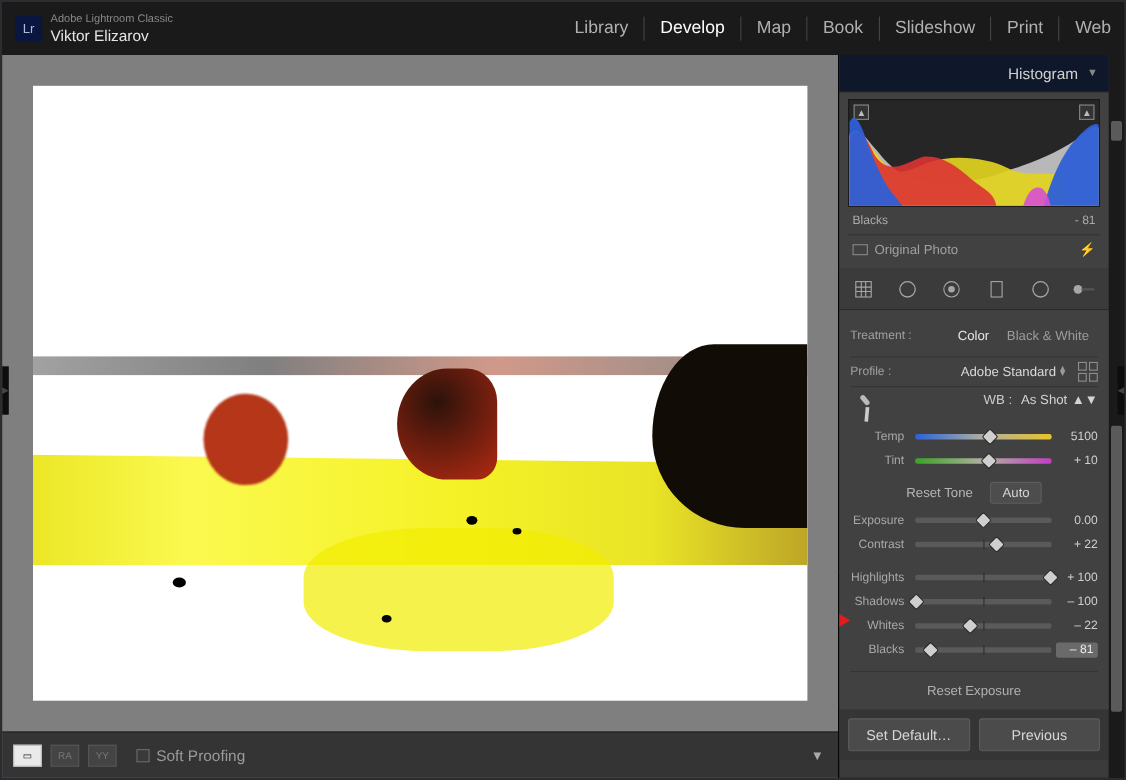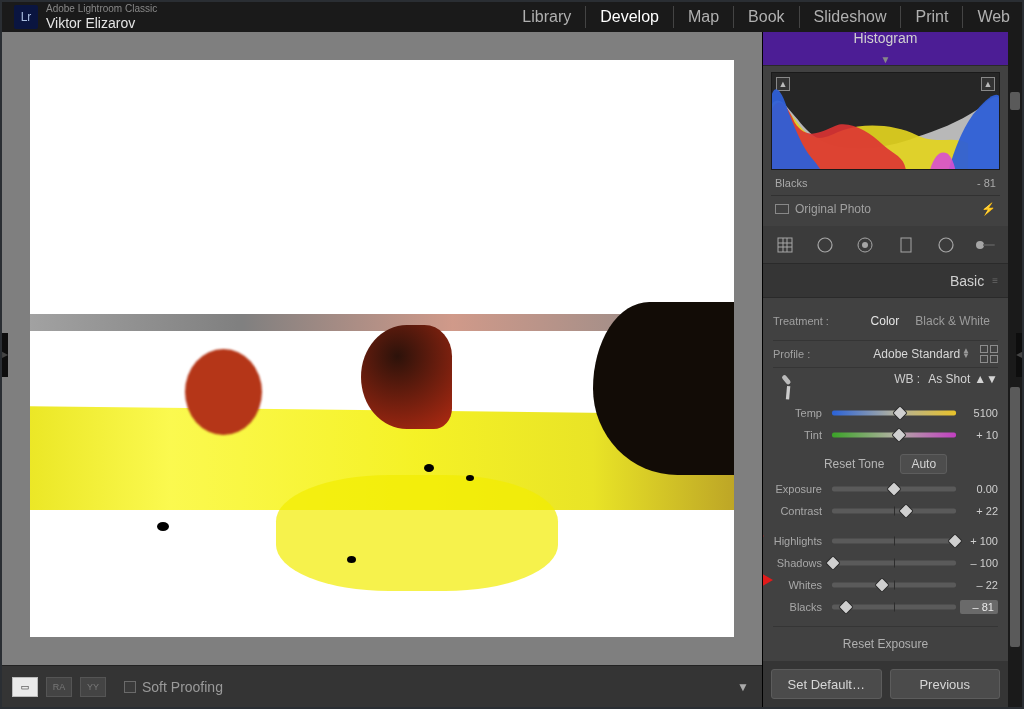--- a/index.html
+++ b/index.html
@@ -39,21 +39,21 @@
 .checkbox { width:12px; height:12px; border:1px solid #6a6a6a; background:#3a3a3a; }
 .expand-bottom { margin-left:auto; color:#aaa; font-size:12px; width:18px; height:18px; display:flex; align-items:center; justify-content:center; cursor:pointer; }
 
 
 .rightwrap { width:260px; display:flex; background:#1a1a1a; border-left:1px solid #000; }
 .panel { flex:1; display:flex; flex-direction:column; background:#3b3b3b; color:#ccc; font-size:12px; overflow:hidden; }
 .scrollbar { width:14px; background:#1a1a1a; display:flex; flex-direction:column; }
 .scrollbar-thumb { background:#5a5a5a; margin:2px; border-radius:2px; }
 
 .section-header { height:34px; display:flex; align-items:center; justify-content:flex-end; gap:8px; padding:0 10px; background:#353535; border-bottom:1px solid #2a2a2a; }
-.section-header.light { background:#4c1d95;flex-direction:column; }
+.section-header.light { background:#0f172a; }
 .section-title { color:#d0d0d0; font-size:14px; }
 .tri { color:#888; font-size:10px; }
 
 .histo-wrap { background:#414141; padding:6px 8px 8px; }
 .histo-box { height:98px; background:#262626; border:1px solid #1a1a1a; position:relative; overflow:hidden; }
 .histo-clip { position:absolute; top:4px; width:14px; height:14px; background:#333; border:1px solid #888; display:flex; align-items:center; justify-content:center; color:#bbb; font-size:9px; }
 .histo-clip.l { left:4px; } .histo-clip.r { right:4px; }
 .histo-svg { position:absolute; inset:0; }
 .histo-row { display:flex; justify-content:space-between; color:#aaa; font-size:11px; padding:7px 4px 0; }
 .orig-row { display:flex; align-items:center; gap:6px; padding:6px 4px 2px; border-top:1px solid #313131; margin-top:6px; color:#a0a0a0; font-size:12px; }
@@ -223,24 +223,20 @@
                 </svg>
               </div>
         <div class="tool">
                 <svg width="22" height="14" viewBox="0 0 22 14">
                   <circle cx="5" cy="7" r="4" fill="currentColor"></circle>
                   <rect x="8" y="6" width="12" height="2" fill="#555" rx="1"></rect>
                 </svg>
               </div>
       </div>
 
-      <div class="section-header">
-        <span class="section-title">Basic</span>
-        <span class="tri" style="color:#666">≡</span>
-      </div>
 
       <div class="basic-body">
         <div class="treat-row">
           <span class="tl">Treatment :</span>
           <div class="seg">
             <span class="on">Color</span>
             <span>Black &amp; White</span>
           </div>
         </div>
         <div class="profile-row" style="border-top:1px solid #353535;border-bottom:1px solid #353535;margin:4px 0;padding:2px 0;">

